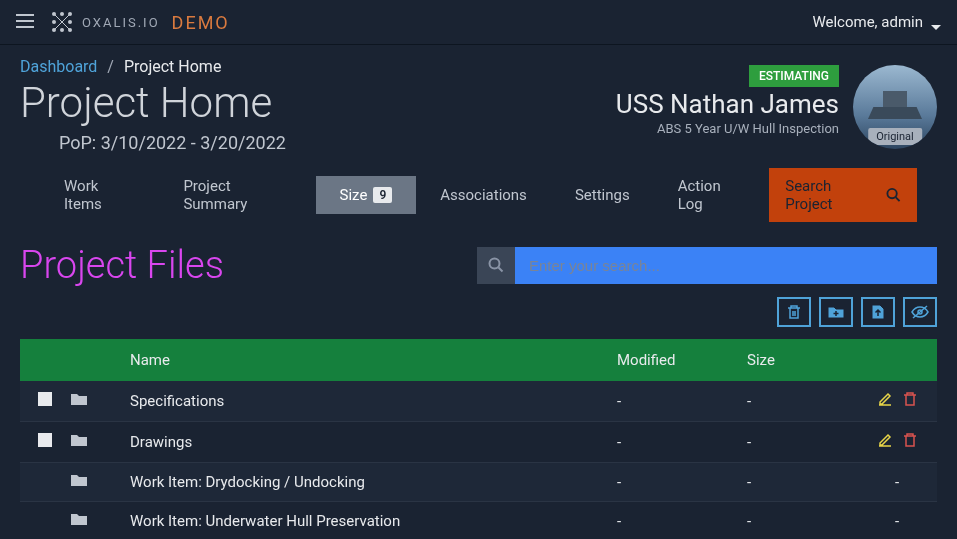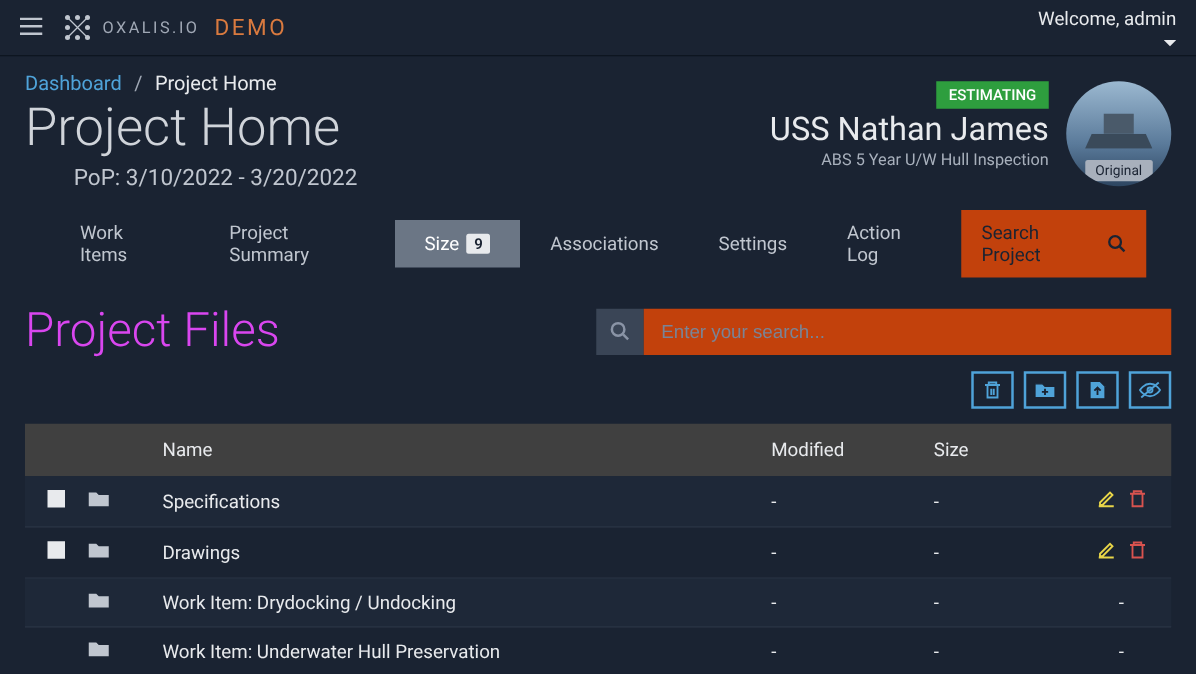--- a/index.html
+++ b/index.html
@@ -5,21 +5,21 @@
     * { box-sizing: border-box; margin: 0; padding: 0; }
     body { font-family: -apple-system, BlinkMacSystemFont, "Segoe UI", Roboto, Arial, sans-serif; background: #1a2332; color: #e8eaed; width: 957px; height: 539px; overflow: hidden; }
     
     .top-bar { height: 45px; background: #1a2332; display: flex; align-items: center; padding: 0 16px; border-bottom: 1px solid #0d1520; justify-content: space-between; }
     .top-left { display: flex; align-items: center; gap: 16px; }
     .hamburger { cursor: pointer; }
     .logo { display: flex; align-items: center; gap: 8px; }
     .logo-icon { width: 24px; height: 24px; }
     .logo-text { font-size: 13px; letter-spacing: 2px; color: #a0a8b5; }
     .demo-text { color: #d97a3f; font-size: 18px; letter-spacing: 2px; margin-left: 4px; }
-    .welcome { display: flex; align-items: flex-end; gap: 8px; cursor: pointer; font-size: 15px; flex-direction: column; }
+    .welcome { display: flex; align-items: flex-end; gap: 8px; cursor: pointer; font-size: 15px; }
     
     .header-section { padding: 12px 20px 0 20px; position: relative; }
     .breadcrumb { font-size: 16px; margin-bottom: 4px; }
     .breadcrumb-link { color: #4fa3d9; text-decoration: none; }
     .breadcrumb-sep { color: #a0a8b5; margin: 0 6px; }
     .breadcrumb-current { color: #e8eaed; }
     .page-title { font-size: 42px; font-weight: 300; color: #d0d4da; line-height: 1.1; }
     .pop-text { font-size: 18px; color: #c0c6cf; margin-top: 6px; margin-left: 39px; }
     
     .project-info { position: absolute; right: 20px; top: 20px; display: flex; align-items: flex-start; gap: 14px; }
@@ -35,30 +35,30 @@
     .tab.active { background: #6b7685; color: #fff; }
     .tab-count { background: #e8eaed; color: #1a2332; padding: 1px 6px; border-radius: 2px; font-size: 12px; font-weight: 600; }
     .spacer { flex: 1; }
     .search-project { background: #c2410c; color: #1a2332; padding: 9px 16px; display: flex; align-items: center; gap: 10px; cursor: pointer; font-size: 15px; }
     
     .content { padding: 20px; }
     .content-header { display: flex; align-items: center; justify-content: space-between; }
     .section-title { font-size: 38px; font-weight: 300; color: #d946ef; }
     .search-box { display: flex; width: 460px; }
     .search-btn { background: #3a4556; width: 38px; display: flex; align-items: center; justify-content: center; cursor: pointer; }
-    .search-input { flex: 1; background: #c2410c; border: none; padding: 10px 14px; color: #e8eaed; font-size: 15px; outline: none; }
+    .search-input { flex: 1; background: #3b82f6; border: none; padding: 10px 14px; color: #e8eaed; font-size: 15px; outline: none; }
     .search-input::placeholder { color: #7a8496; }
     
     .toolbar { display: flex; justify-content: flex-end; gap: 8px; margin-top: 10px; }
     .tool-btn { width: 34px; height: 30px; border: 2px solid #4fa3d9; display: flex; align-items: center; justify-content: center; cursor: pointer; }
     .tool-btn svg { stroke: #4fa3d9; fill: none; }
     .tool-btn.filled svg { fill: #4fa3d9; stroke: #1a2332; }
     
     .files-table { width: 100%; margin-top: 12px; }
-    .table-header { background: #404040; display: flex; align-items: center; padding: 12px 0; font-size: 15px; }
+    .table-header { background: #15803d; display: flex; align-items: center; padding: 12px 0; font-size: 15px; }
     .col-check { width: 50px; text-align: center; }
     .col-icon { width: 50px; }
     .col-name { flex: 1; padding-left: 10px; }
     .col-modified { width: 130px; }
     .col-size { width: 110px; }
     .col-actions { width: 80px; display: flex; gap: 10px; justify-content: center; }
     
     .table-row { display: flex; align-items: center; padding: 10px 0; border-bottom: 1px solid #2a3444; font-size: 15px; }
     .table-row:nth-child(odd) { background: #1e2838; }
     .checkbox { width: 14px; height: 14px; background: #e8eaed; display: inline-block; cursor: pointer; }

